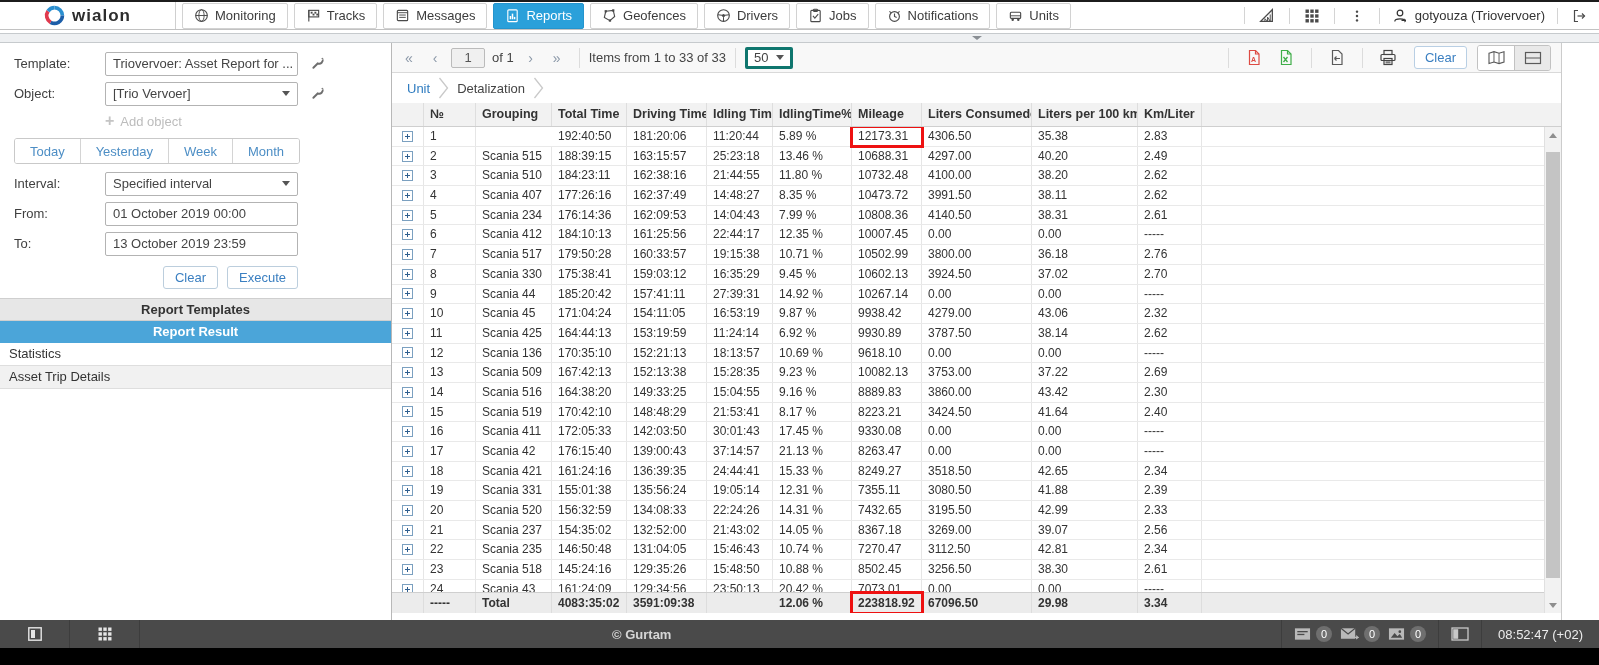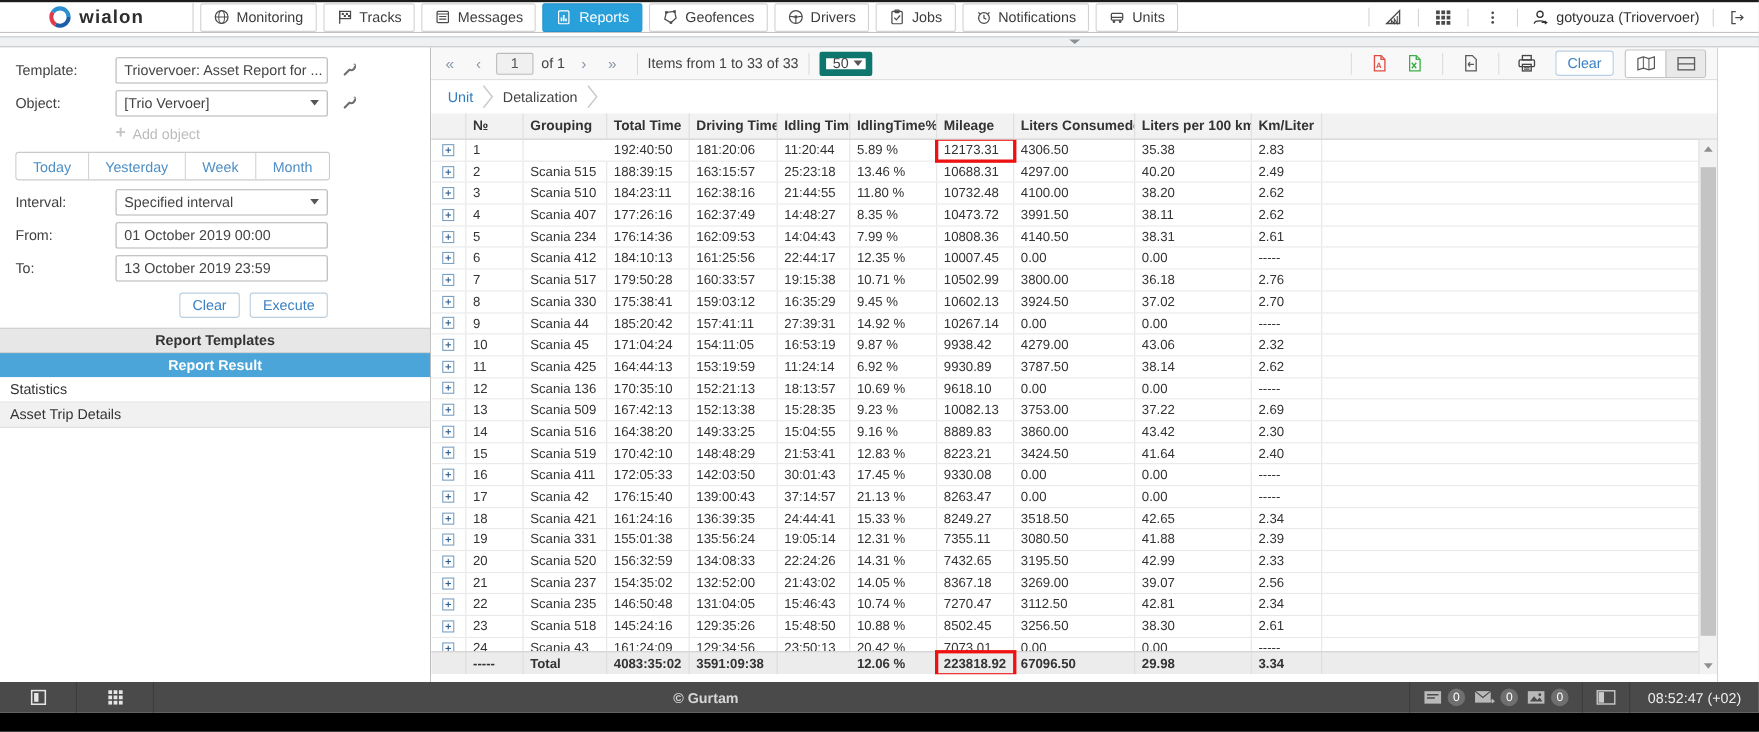--- a/index.html
+++ b/index.html
@@ -55,21 +55,21 @@
   
   .content { width:1170px; display:flex; flex-direction:column; border-right:1px solid #ccc; background:#fff; min-height:0; }
   .gutter { flex:1; background:#fff; }
 
   .toolbar { height:30px; flex:0 0 auto; background:#f8f8f8; border-bottom:1px solid #d9d9d9; display:flex; align-items:center; font-size:13px; color:#444; padding:0 6px 0 4px; }
   .pg-arrow { width:26px; text-align:center; color:#8b98a8; font-size:14px; cursor:pointer; }
   .pg-input { width:34px; height:20px; line-height:18px; text-align:center; border:1px solid #bbb; border-radius:2px; background:#f0f0f0; margin:0 7px 0 3px; color:#555; }
   .pg-of { color:#444; margin-right:4px; }
   .tb-sep { width:1px; height:20px; background:#dcdcdc; margin:0 9px; flex:0 0 auto; }
   .items-info { color:#444; }
-  .size-select { width:48px; height:22px; border:6px solid #0f766e; border-radius:2px; background:#fff; display:flex; align-items:center; justify-content:space-between; padding:0 6px; cursor:pointer; }
+  .size-select { width:48px; height:22px; border:3px solid #0f766e; border-radius:2px; background:#fff; display:flex; align-items:center; justify-content:space-between; padding:0 6px; cursor:pointer; }
   .tb-right { margin-left:auto; display:flex; align-items:center; }
   .tb-icbtn { width:32px; display:flex; justify-content:center; cursor:pointer; }
   .clear-btn { border:1px solid #b9cfe4; border-radius:3px; background:#fff; color:#3a7fc1; font-size:13px; padding:3px 10px; margin:0 10px; cursor:pointer; font-family:inherit; }
   .toggle-group { display:flex; border:1px solid #c2c2c2; border-radius:3px; overflow:hidden; margin-right:4px; }
   .toggle-btn { width:36px; height:24px; display:flex; align-items:center; justify-content:center; background:#fff; color:#5a5a5a; cursor:pointer; }
   .toggle-btn + .toggle-btn { border-left:1px solid #c2c2c2; background:#e9e9e9; }
 
   .tabsrow { height:30px; flex:0 0 auto; display:flex; align-items:center; background:#fff; padding-left:13px; font-size:13px; }
   .rtab { cursor:pointer; padding:0 2px; }
   .rtab.active { color:#2f7cc0; }
@@ -709,21 +709,21 @@
             </div>
             <div class="row">
               <div class="td td-exp" style="width: 32px;">
                 <span class="plus"></span>
               </div>
               <div class="td" style="width: 52px;">15</div>
               <div class="td" style="width: 76px;">Scania 519</div>
               <div class="td" style="width: 75px;">170:42:10</div>
               <div class="td" style="width: 80px;">148:48:29</div>
               <div class="td" style="width: 66px;">21:53:41</div>
-              <div class="td" style="width: 79px;">12.83 %</div>
+              <div class="td" style="width: 79px;">8.17 %</div>
               <div class="td" style="width: 70px;">8223.21</div>
               <div class="td" style="width: 110px;">3424.50</div>
               <div class="td" style="width: 106px;">41.64</div>
               <div class="td" style="width: 64px;">2.40</div>
               <div class="td td-fill"></div>
             </div>
             <div class="row">
               <div class="td td-exp" style="width: 32px;">
                 <span class="plus"></span>
               </div>

